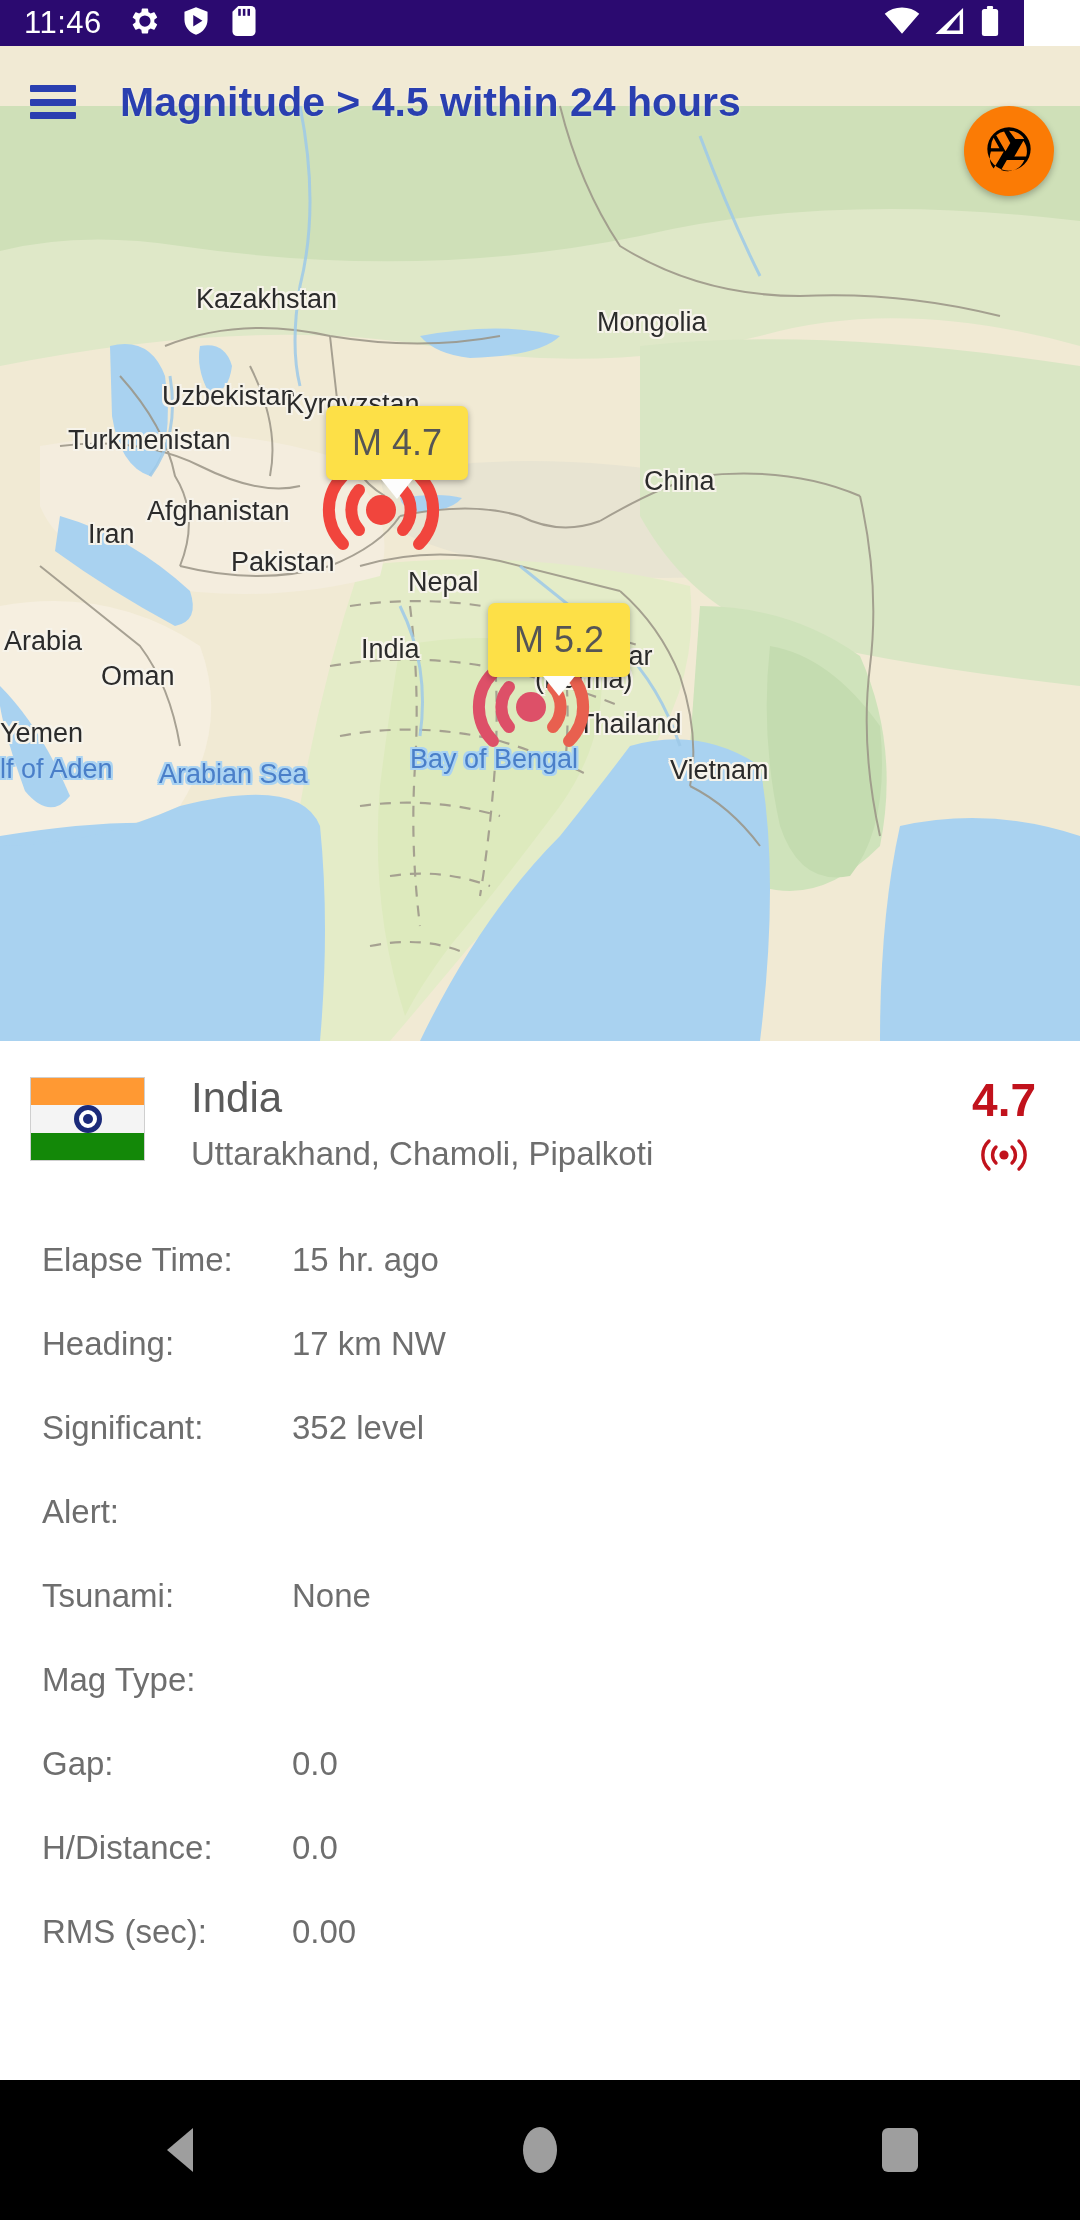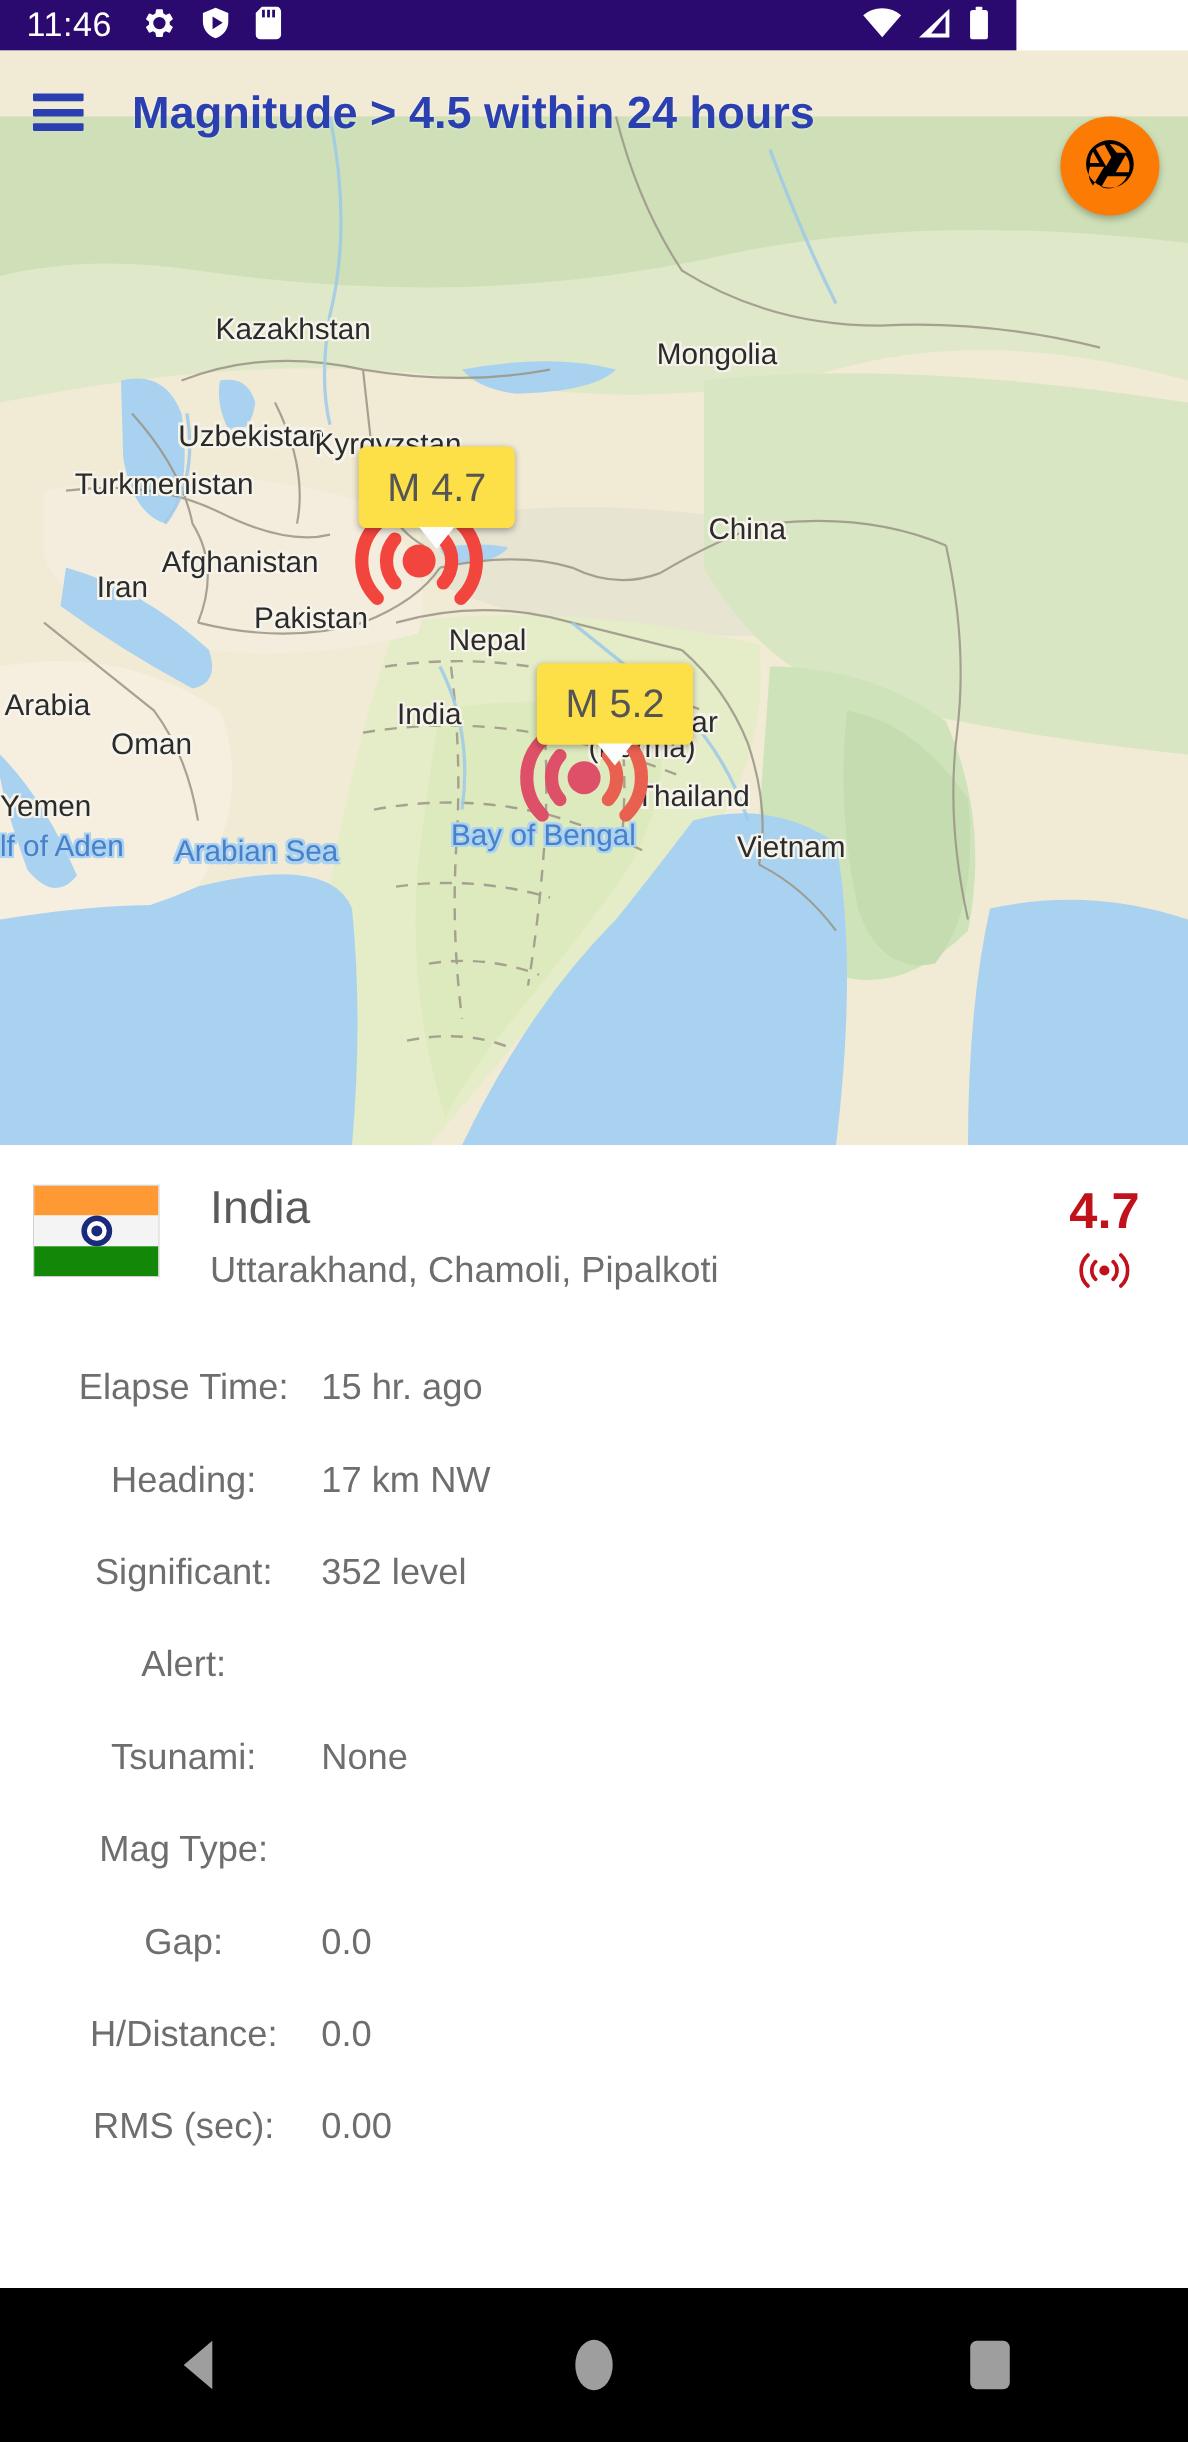--- a/index.html
+++ b/index.html
@@ -4,21 +4,21 @@
 <style>
   * { margin:0; padding:0; box-sizing:border-box; }
   html,body { width:1080px; height:2220px; overflow:hidden; }
   body {
     font-family:"Liberation Sans", sans-serif;
     background:#ffffff;
   }
 
   
   .status-bar {
-    height:46px; width:924px;
+    height:46px; width:1024px;
     background:#2b0a70;
     display:flex; align-items:center;
     padding:0 24px;
     color:#ffffff;
   }
   .sb-time { font-size:31px; letter-spacing:0.5px; font-weight:400; }
   .sb-left-icons { display:flex; align-items:center; gap:22px; margin-left:28px; }
   .sb-spacer { flex:1; }
   .sb-right-icons { display:flex; align-items:center; gap:14px; }
   .sb-icon { display:block; }
@@ -121,21 +121,21 @@
   .summary-text { flex:1; margin-left:46px; padding-top:2px; }
   .country { font-size:42px; color:#5a5a5a; line-height:1.18; }
   .place   { font-size:33px; color:#6e6e6e; margin-top:12px; }
   .mag-box { flex:none; text-align:center; padding-top:6px; padding-right:14px; }
   .mag-num { font-size:46px; font-weight:bold; color:#c1121c; line-height:1; }
   .mag-icon { margin-top:14px; }
 
   
   .details { padding:54px 42px 0 42px; }
   .drow { display:flex; align-items:baseline; margin-bottom:46px; }
-  .dlabel { width:250px; flex:none; font-size:33px; color:#6e6e6e;text-align:center; }
+  .dlabel { width:250px; flex:none; font-size:33px; color:#6e6e6e; }
   .dvalue { font-size:33px; color:#6e6e6e; }
 
   
   .navbar {
     position:absolute; left:0; bottom:0;
     width:1080px; height:140px;
     background:#000000;
     display:flex; align-items:center; justify-content:space-around;
   }
   .nav-btn { width:120px; height:140px; display:flex; align-items:center; justify-content:center; cursor:pointer; }

